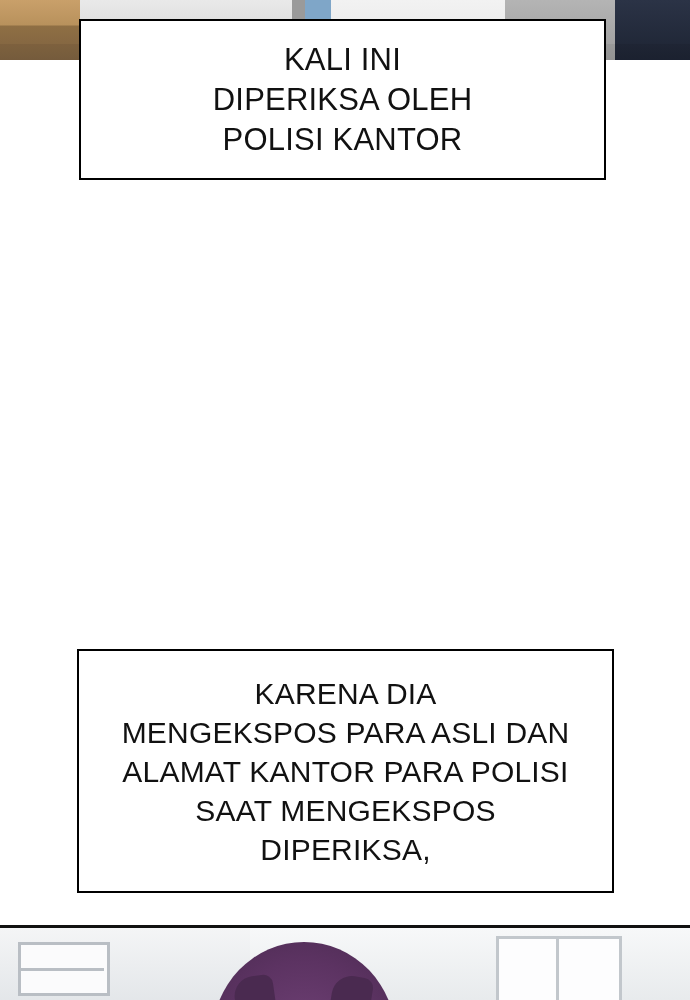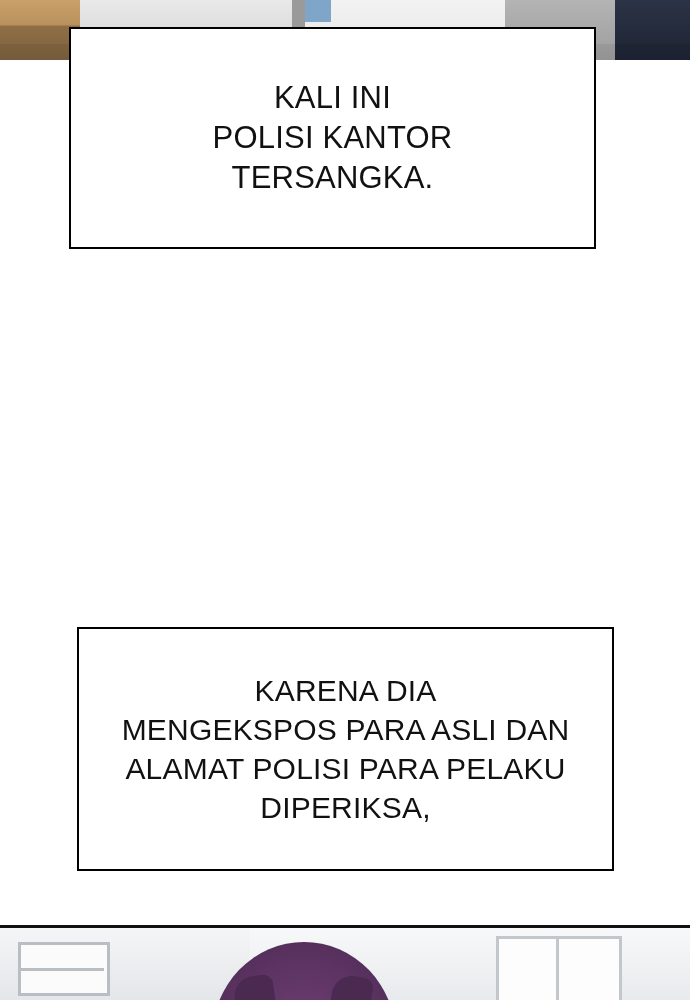--- a/index.html
+++ b/index.html
@@ -164,30 +164,29 @@
     color: #111111;
   }
   .bubble .line {
     font-size: 31px;
     line-height: 40px;
     letter-spacing: 0.2px;
     white-space: nowrap;
   }
 
   #bubble-1 {
-    left: 69px;
+    left: 79px;
     top: 19px;
     width: 527px;
-    height: 222px;
+    height: 161px;
     padding: 10px 12px;
-    margin-top: 8px;
   }
   #bubble-2 {
     left: 77px;
-    top: 627px;
+    top: 649px;
     width: 537px;
     height: 244px;
     padding: 10px 12px;
   }
   #bubble-2 .line {
     font-size: 30px;
     line-height: 39px;
   }
 
   .gap-white {
@@ -212,28 +211,29 @@
     <div class="band-door"></div>
     <div class="band-panel"></div>
     <div class="band-blue"></div>
     <div class="band-grey"></div>
     <div class="band-dark"></div>
     <div class="shadow-strip"></div>
   </div>
 
   <div class="bubble" id="bubble-1">
     <div class="line">KALI INI</div>
+    <div class="line">DIPERIKSA OLEH</div>
     <div class="line">POLISI KANTOR</div>
-    <div class="line">TERSANGKA.</div>
   </div>
 
   <div class="bubble" id="bubble-2">
     <div class="line">KARENA DIA</div>
     <div class="line">MENGEKSPOS PARA ASLI DAN</div>
-    <div class="line">ALAMAT POLISI PARA PELAKU</div>
+    <div class="line">ALAMAT KANTOR PARA POLISI</div>
+    <div class="line">SAAT MENGEKSPOS</div>
     <div class="line">DIPERIKSA,</div>
   </div>
 
   <div class="art-bottom">
     <div class="bg-left"></div>
     <div class="bg-right"></div>
     <div class="shelf"></div>
     <div class="shelf-line"></div>
     <div class="window"></div>
     <div class="window-mullion"></div>

